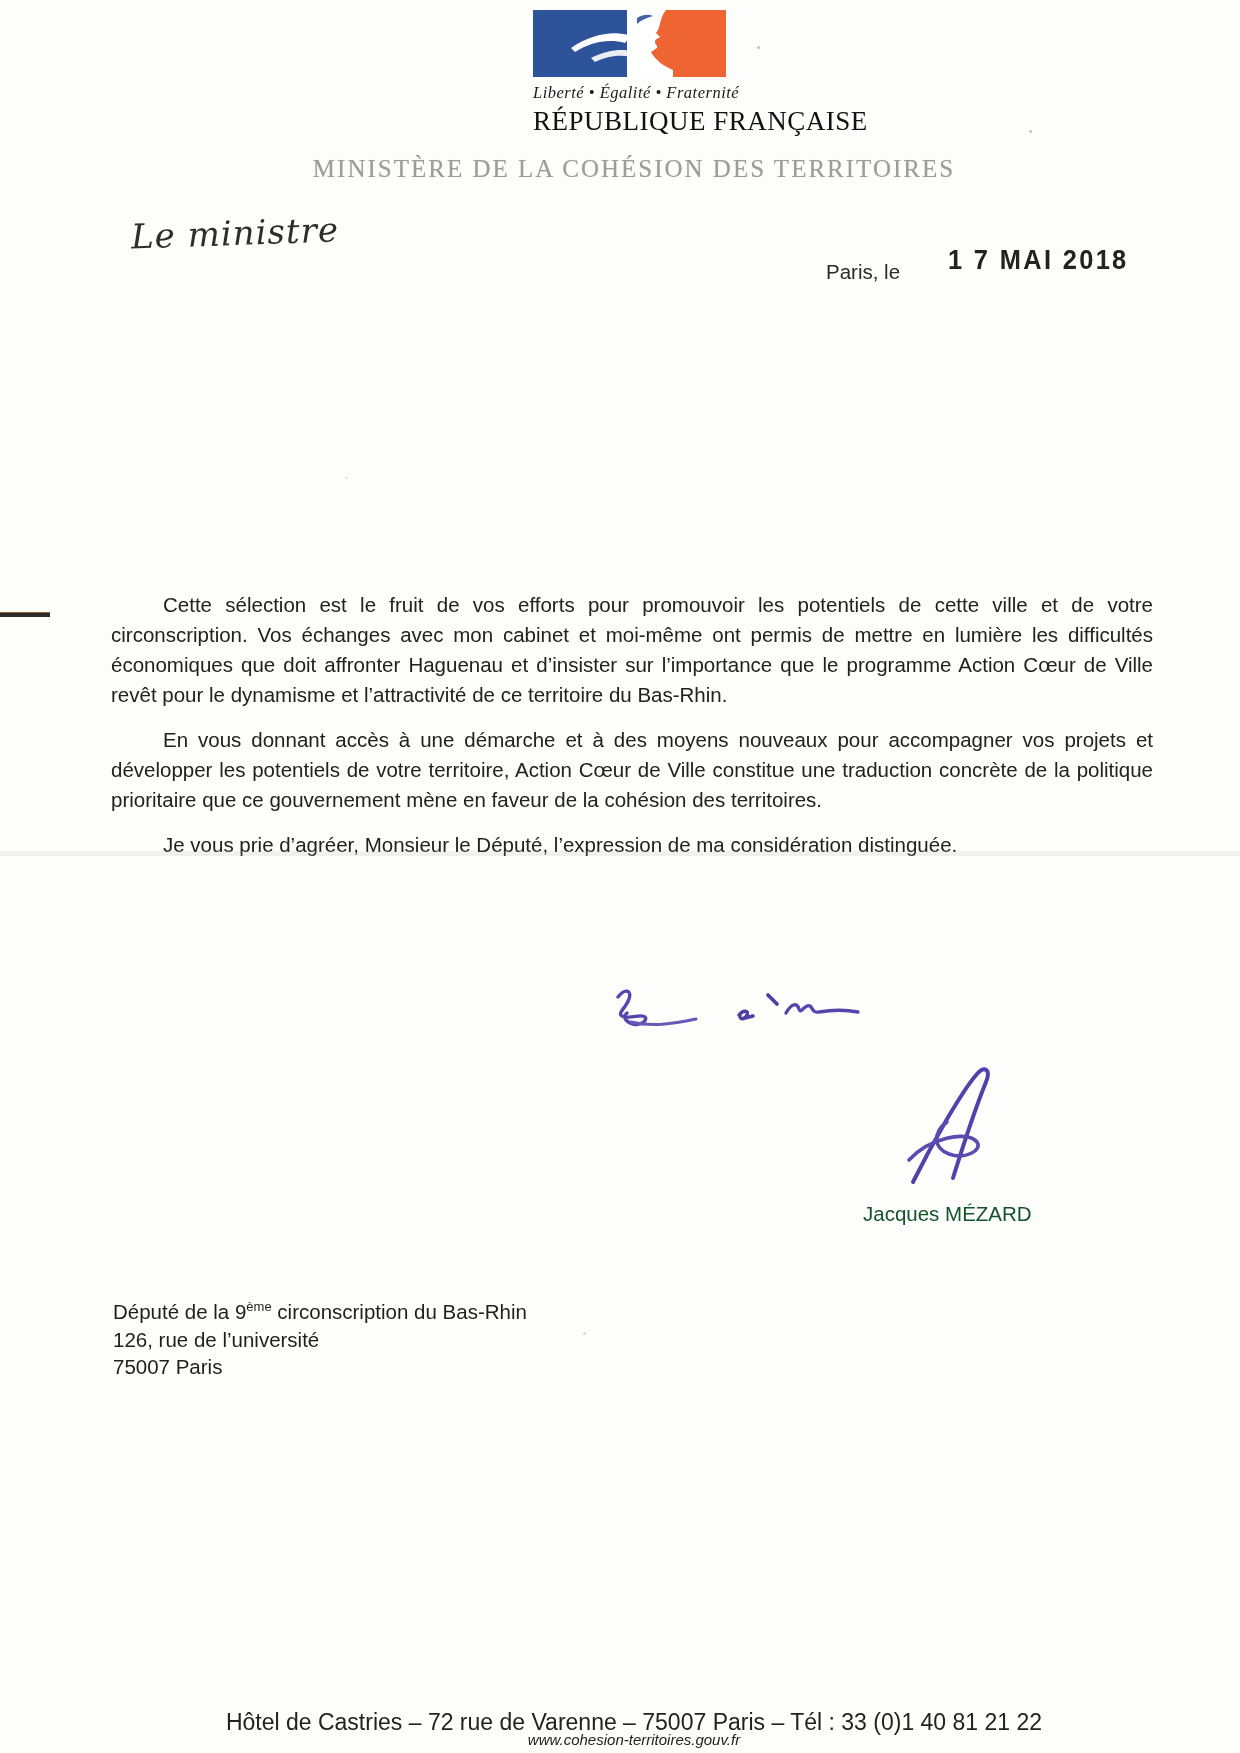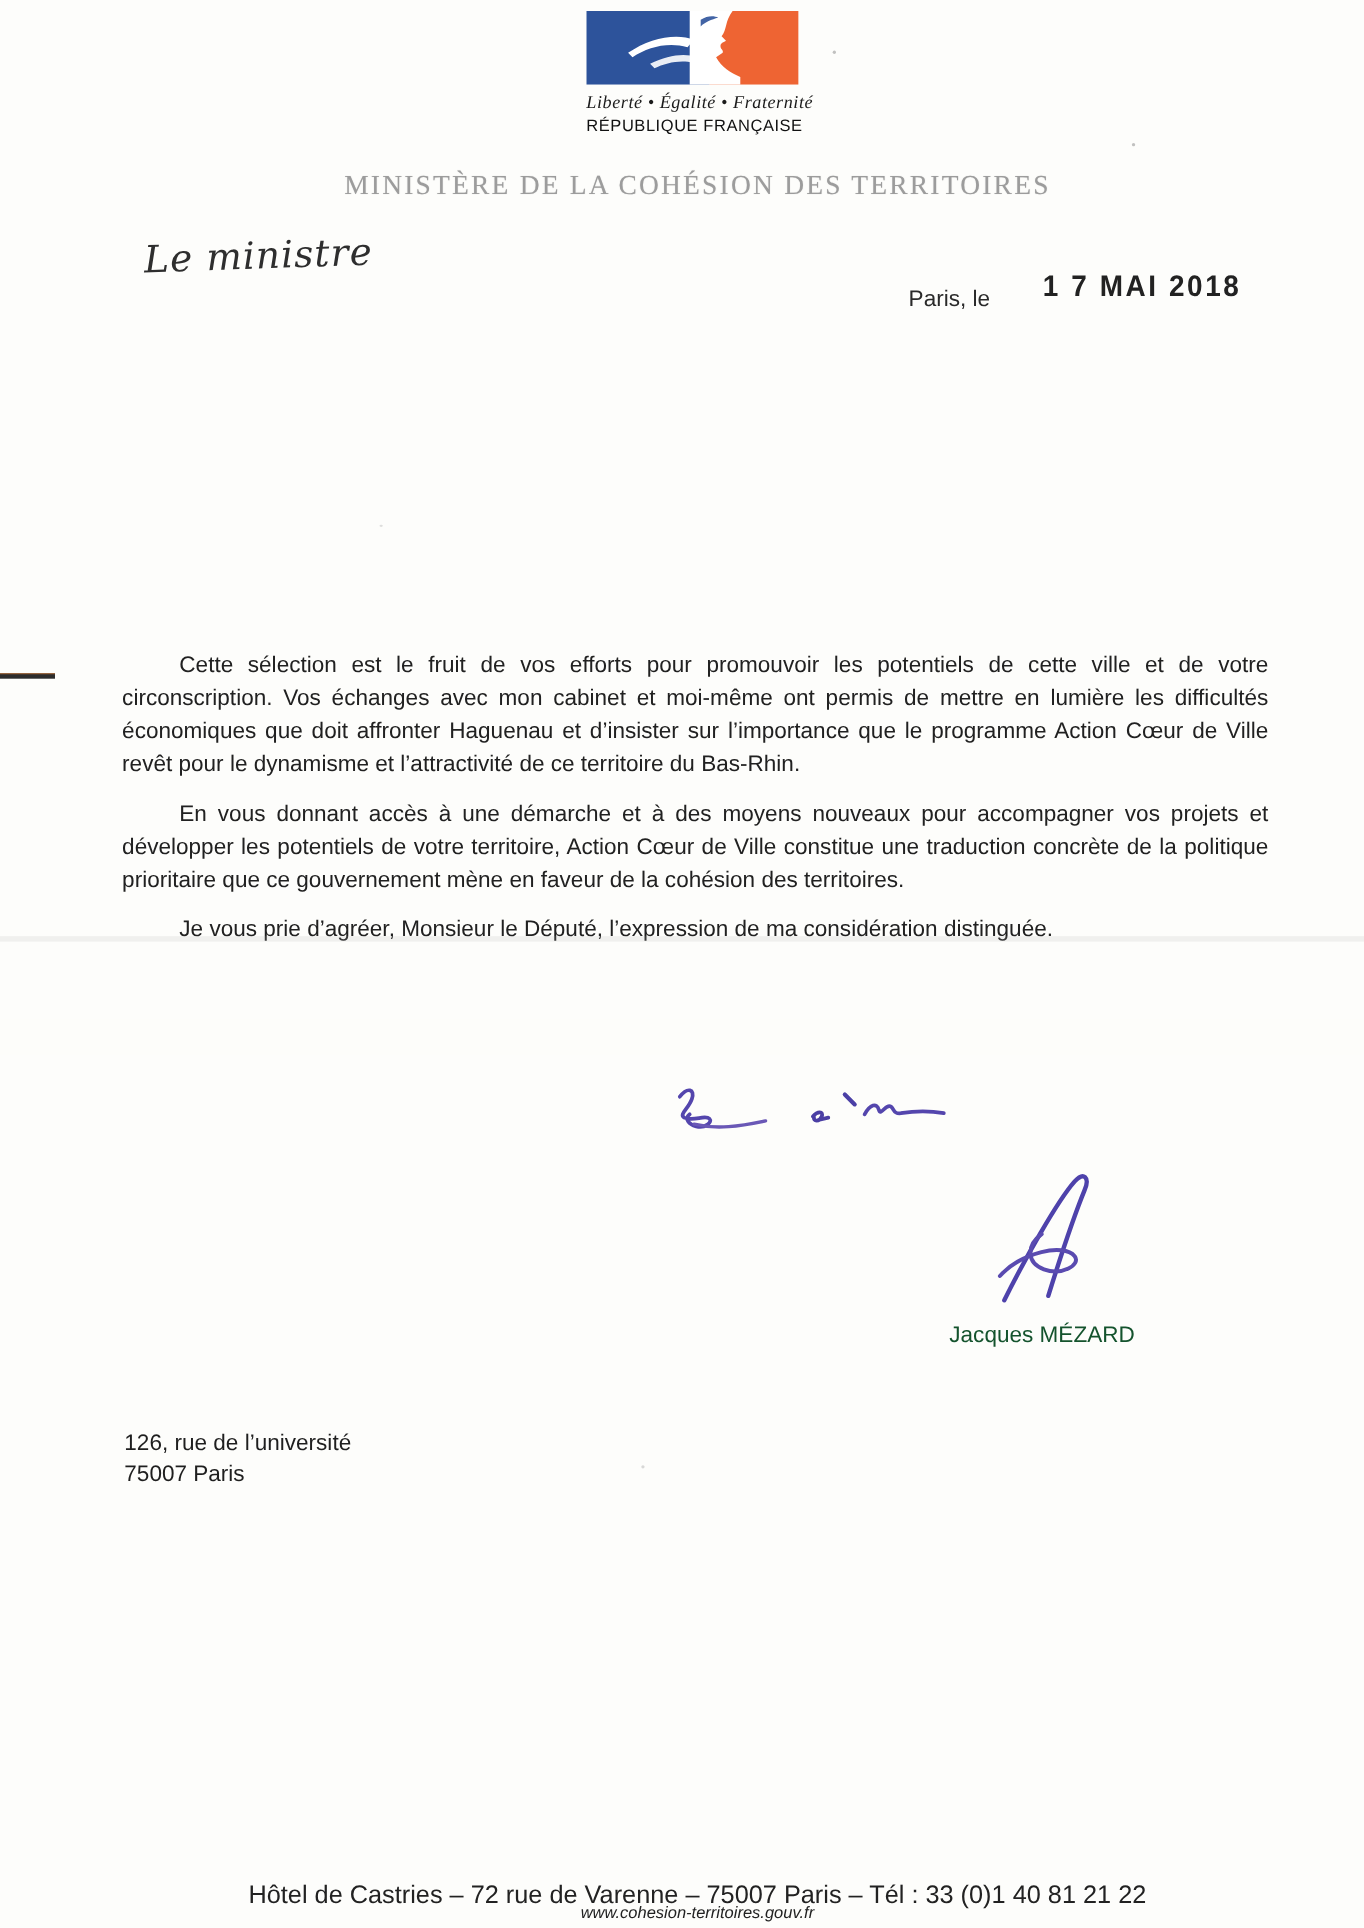--- a/index.html
+++ b/index.html
@@ -9,21 +9,21 @@
     margin:0 auto;
     background:#fdfdfb;
     overflow:hidden;
     font-family:"Liberation Sans",sans-serif;
     color:#1f1f1f;
   }
   
   .logo-block{position:absolute;left:533px;top:10px;width:193px;text-align:center;}
   .flag{display:block;width:193px;height:67px;}
   .motto{margin-top:6px;font-family:"Liberation Serif",serif;font-style:italic;font-size:16.5px;color:#1b1b1b;white-space:nowrap;letter-spacing:.5px;}
-  .republic{margin-top:3px;font-family:Liberation Sans, sans-serif;font-size:15px;color:#111;white-space:nowrap;letter-spacing:.5px;}
+  .republic{margin-top:3px;font-family:Liberation Serif, serif;font-size:27px;color:#111;white-space:nowrap;letter-spacing:.5px;}
   .ministry{
     position:absolute;left:634px;top:155px;transform:translateX(-50%);
     font-family:"Liberation Serif",serif;font-size:25px;letter-spacing:2px;
     color:#9c9c9c;white-space:nowrap;text-shadow:0 0 1px rgba(160,160,160,.45);
   }
   .minister-script{
     position:absolute;left:131px;top:213px;
     font-family:"DejaVu Serif",serif;font-style:italic;font-size:34px;color:#2e2e2e;
     transform:rotate(-2deg);letter-spacing:1px;
   }
@@ -105,20 +105,21 @@
   <svg class="signature" viewBox="0 0 112 128" xmlns="http://www.w3.org/2000/svg">
     <g fill="none" stroke="#4b40a6" stroke-width="4" stroke-linecap="round" stroke-linejoin="round">
       <path d="M20,120 C38,84 68,30 84,12 C92,3 98,8 93,20 C84,42 70,84 60,116" stroke="#4e42ab"></path>
       <path d="M16,98 C36,76 74,68 84,80 C90,88 72,98 56,92 C40,86 40,70 54,60" stroke="#5a4bb0" stroke-width="3.6"></path>
     </g>
   </svg>
 
   <div class="signer-name">Jacques MÉZARD</div>
 
   <div class="recipient">
+    <div><span>Député de la 9</span><sup>ème</sup><span> circonscription du Bas-Rhin</span></div>
     <div>126, rue de l’université</div>
     <div>75007 Paris</div>
   </div>
 
   <div class="footer-address">Hôtel de Castries – 72 rue de Varenne – 75007 Paris – Tél : 33 (0)1 40 81 21 22</div>
   <div class="footer-site">www.cohesion-territoires.gouv.fr</div>
 
   <div class="margin-dash"></div>
   <div class="scan-streak"></div>
   <div class="fade-band"></div>

